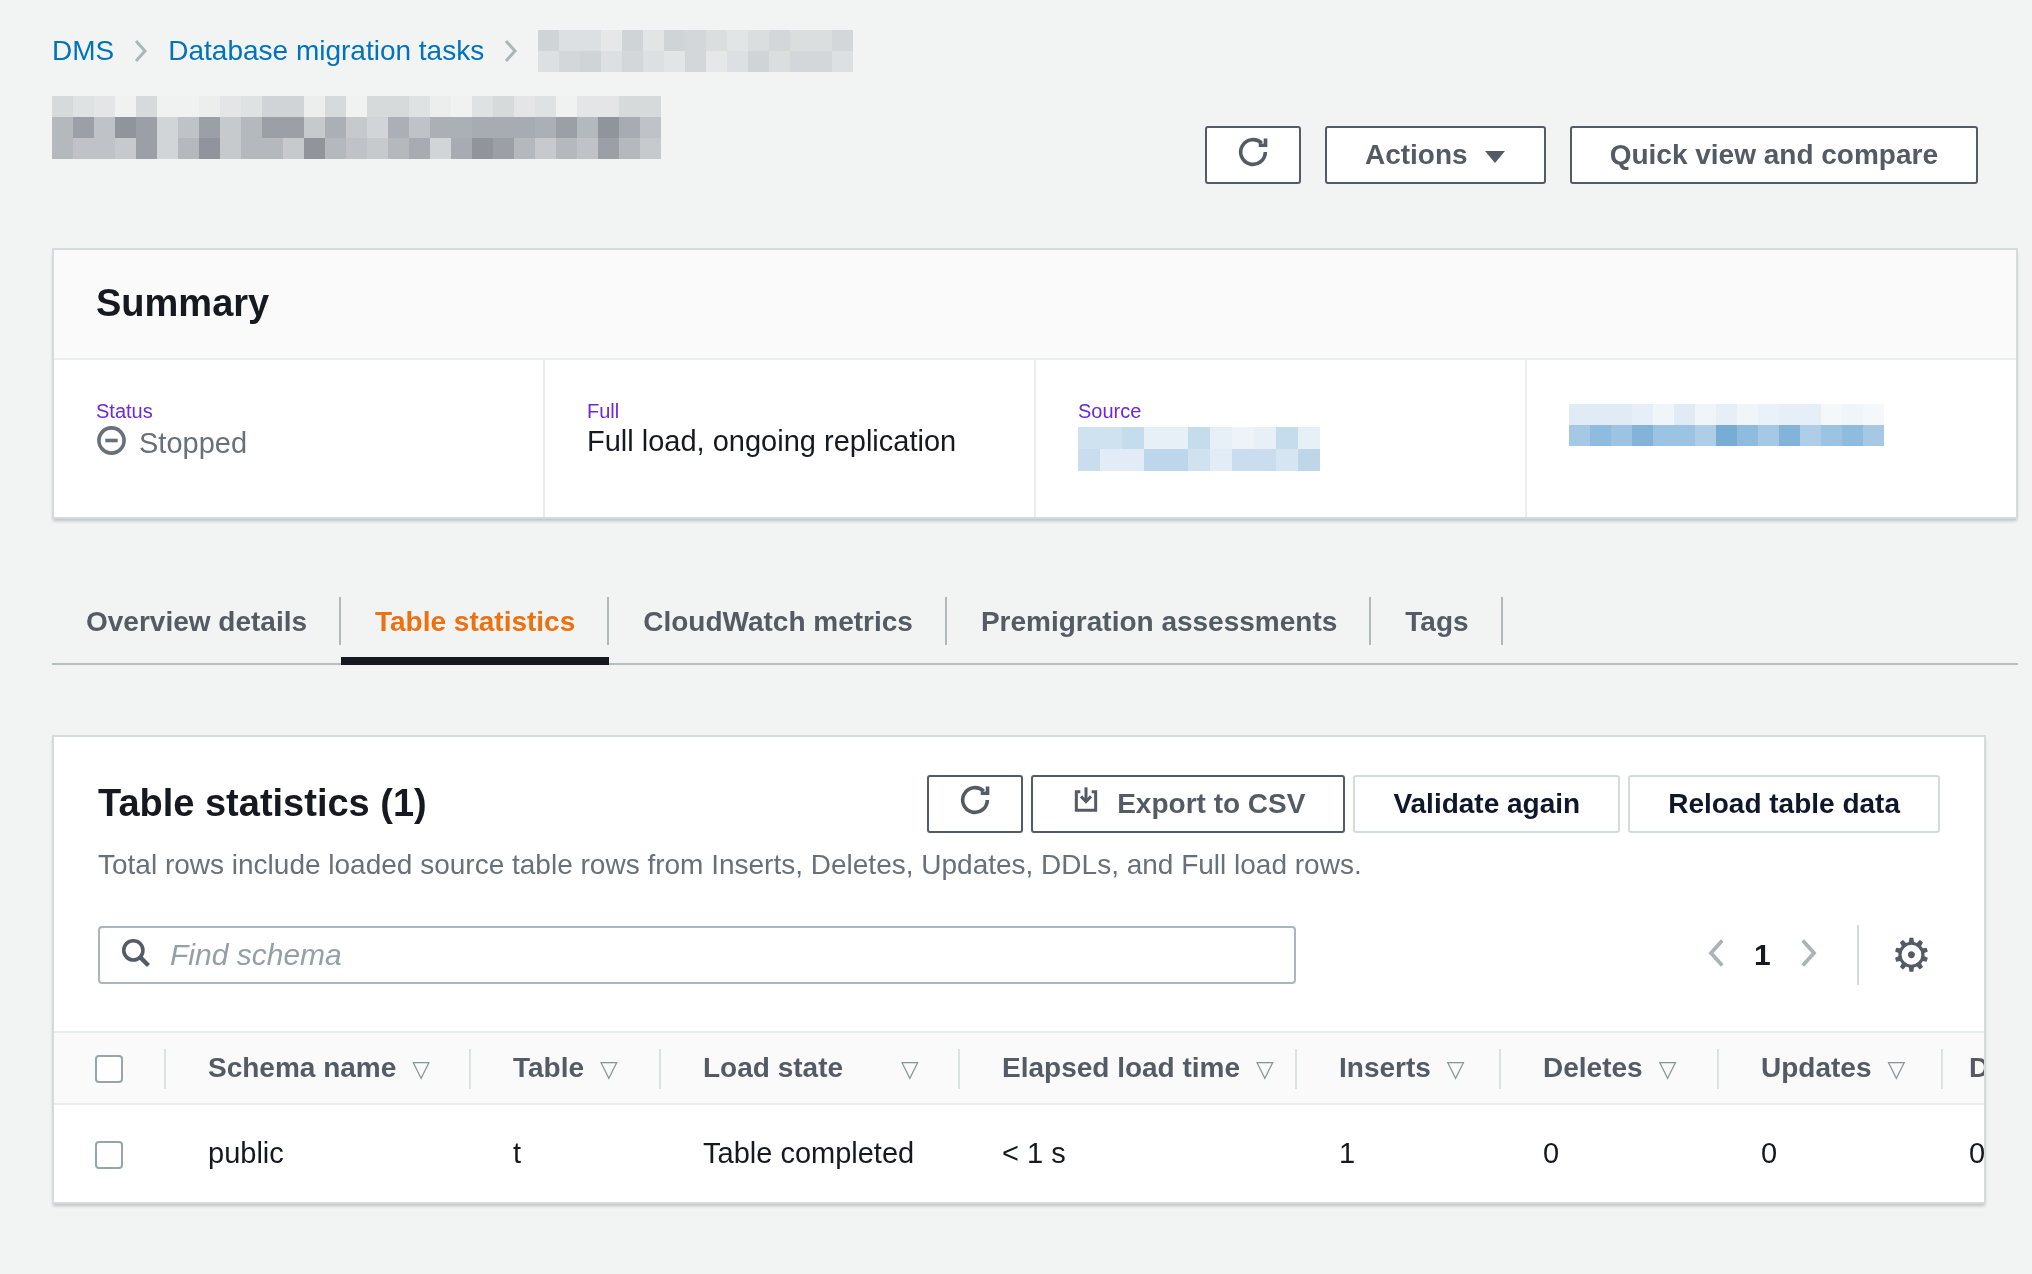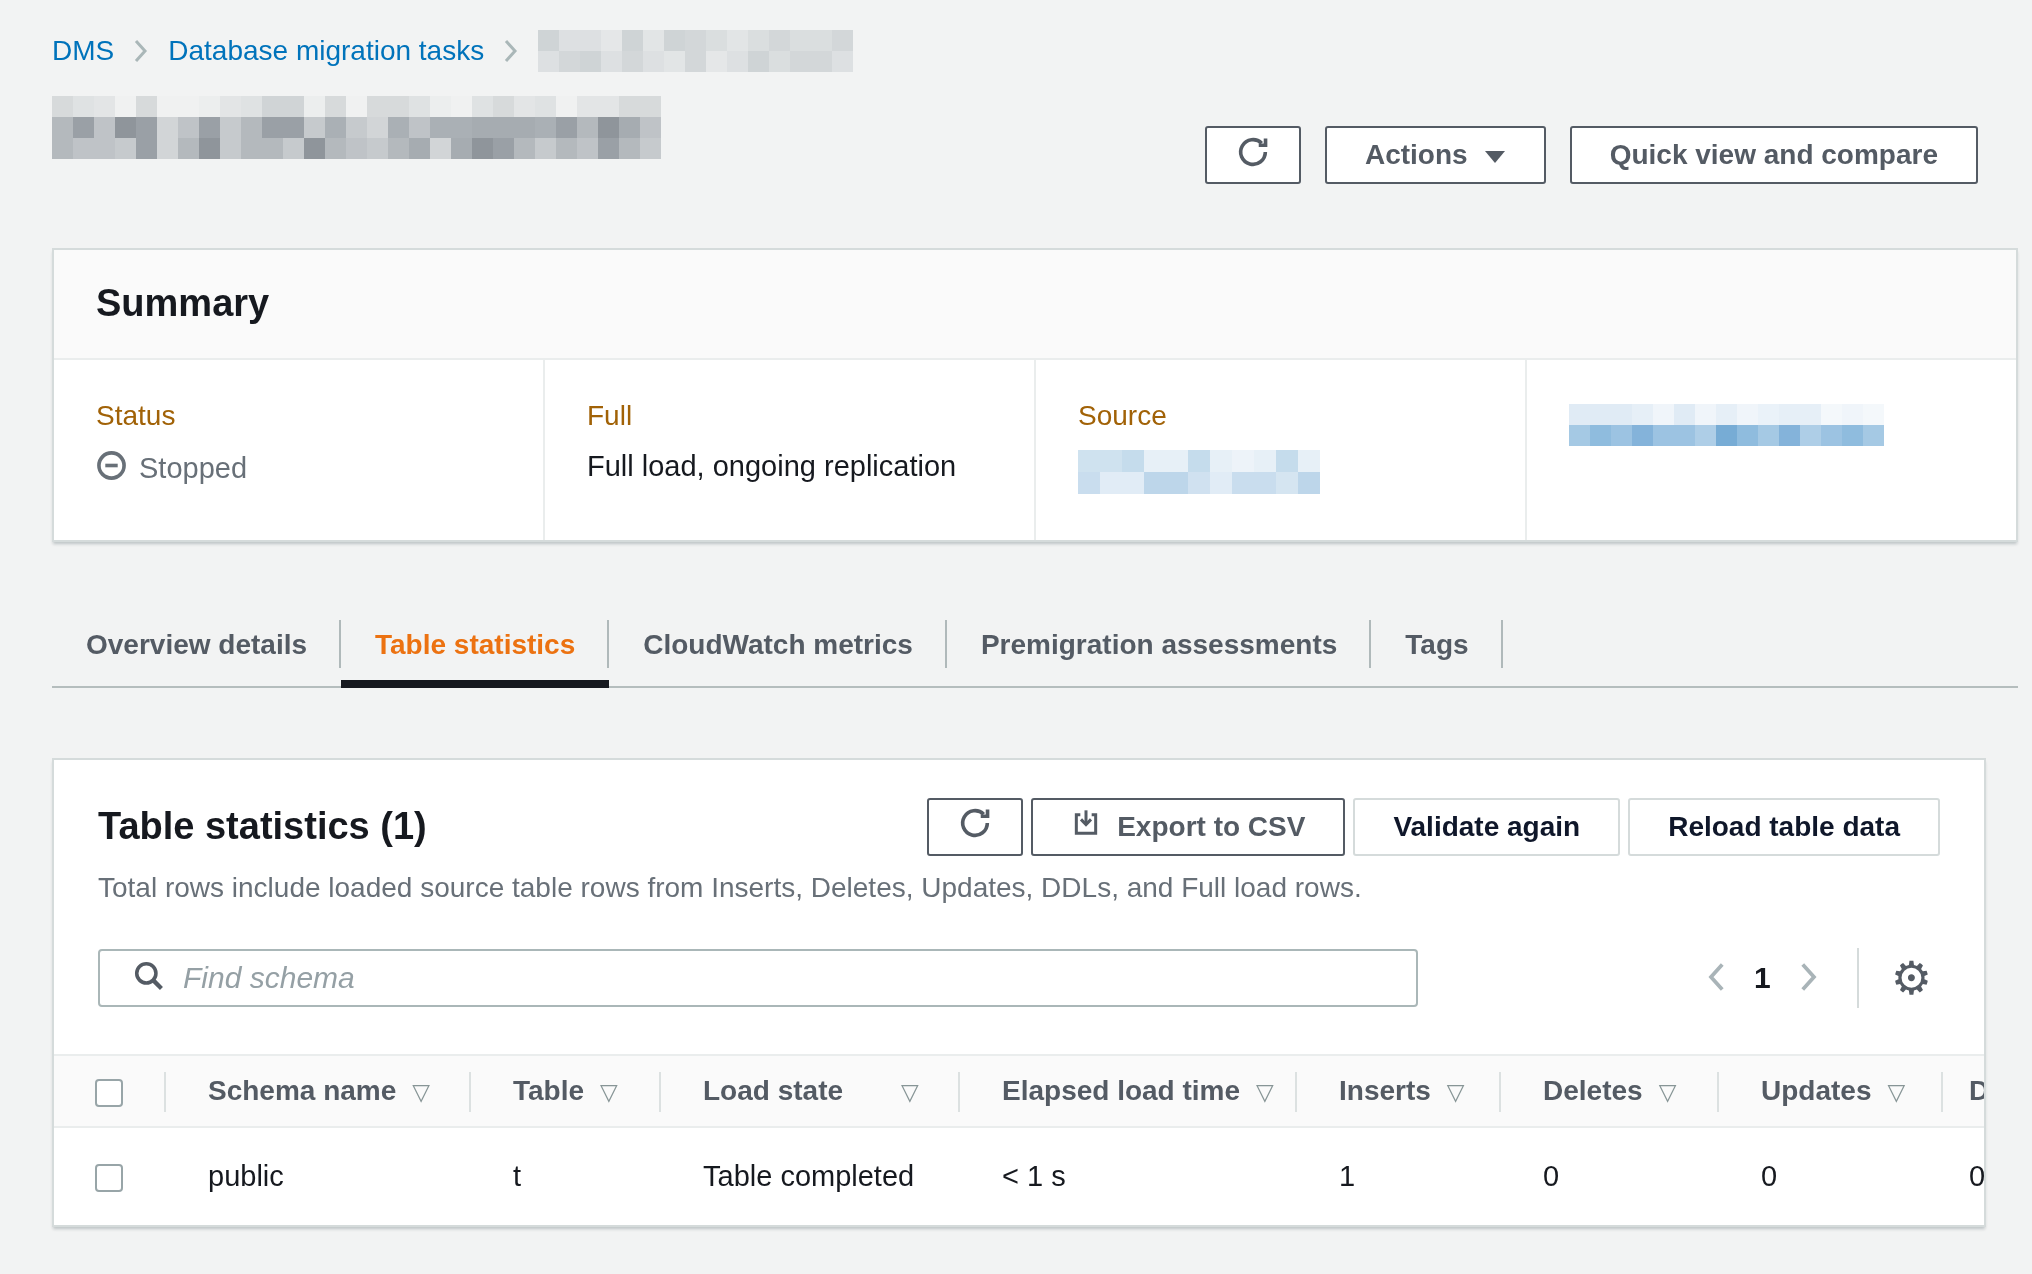--- a/index.html
+++ b/index.html
@@ -72,21 +72,21 @@
   .panel-header {
     background: #fafafa;
     border-bottom: 2px solid #eaeded;
     padding: 32px 42px;
   }
   .panel-header h2 { font-size: 38px; font-weight: bold; color: #16191f; }
 
   .summary-grid { display: flex; }
   .summary-col { flex: 1; padding: 40px 42px 46px 42px; }
   .summary-col + .summary-col { border-left: 2px solid #eaeded; }
-  .field-label { font-size: 28px; color: #a16207; margin-bottom: 18px; }
+  .field-label { font-size: 20px; color: #6d28d9; margin-bottom: 2px; }
   .field-value { font-size: 29px; color: #16191f; display: flex; align-items: center; gap: 12px; }
   .status-value { color: #687078; }
   .field-mosaic { margin-top: 4px; }
 
   
   .tabs {
     margin-top: 62px;
     display: flex;
     height: 84px;
     border-bottom: 2px solid #b5bdbd;
@@ -136,23 +136,23 @@
   .tp-controls {
     display: flex;
     align-items: center;
     padding: 0 44px;
     margin-top: 44px;
   }
   .search-box {
     display: flex;
     align-items: center;
     gap: 18px;
-    width: 1320px;
+    width: 1198px;
     height: 58px;
-    padding: 0 33px;
+    padding: 0 20px;
     background: #fff;
     border: 2px solid #aab7b8;
     border-radius: 4px;
   }
   .search-box input {
     flex: 1;
     border: none;
     outline: none;
     font-family: "Liberation Sans", sans-serif;
     font-size: 30px;

